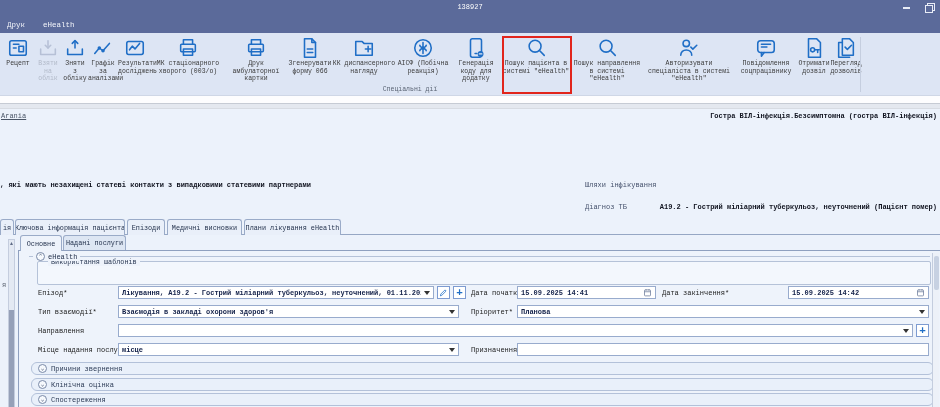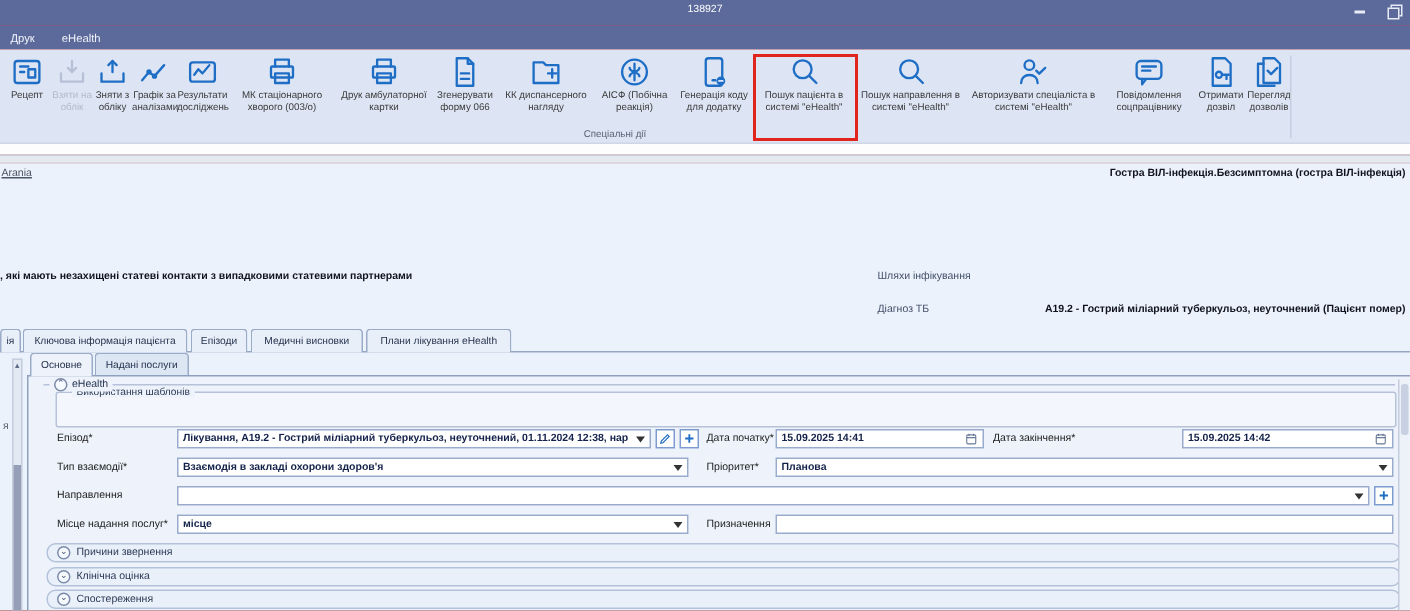--- a/index.html
+++ b/index.html
@@ -1,19 +1,19 @@
 <!DOCTYPE html>
 <html><head>
 <meta charset="utf-8">
 <style>
   * { margin:0; padding:0; box-sizing:border-box; }
   html,body { background:#888; }
   .screen{
     position:relative; width:940px; height:407px; overflow:hidden;
-    font-family:Liberation Sans, sans-serif; background:#ef4444;
+    font-family:Liberation Mono, monospace; background:#3b82f6;
     -webkit-text-size-adjust:none;
   }
   
   .titlebar{ position:absolute; left:0; top:0; width:940px; height:17px; background:#5b6a9a; color:#fff; }
   .titlebar .wtitle{ position:absolute; left:0; right:0; top:3px; text-align:center; font-size:7px; }
   .winbtns{ position:absolute; right:6px; top:3px; display:flex; gap:14px; }
   .winbtn{ width:9px; height:9px; position:relative; cursor:default; }
   .winbtn.min::after{ content:""; position:absolute; left:1px; top:4px; width:7px; height:2px; background:#e8ecf6; }
   .winbtn.restore::before{ content:""; position:absolute; left:2px; top:0; width:6px; height:6px; border:1px solid #e8ecf6; }
   .winbtn.restore::after{ content:""; position:absolute; left:0; top:2px; width:6px; height:6px; border:1px solid #e8ecf6; background:#5b6a9a; }

